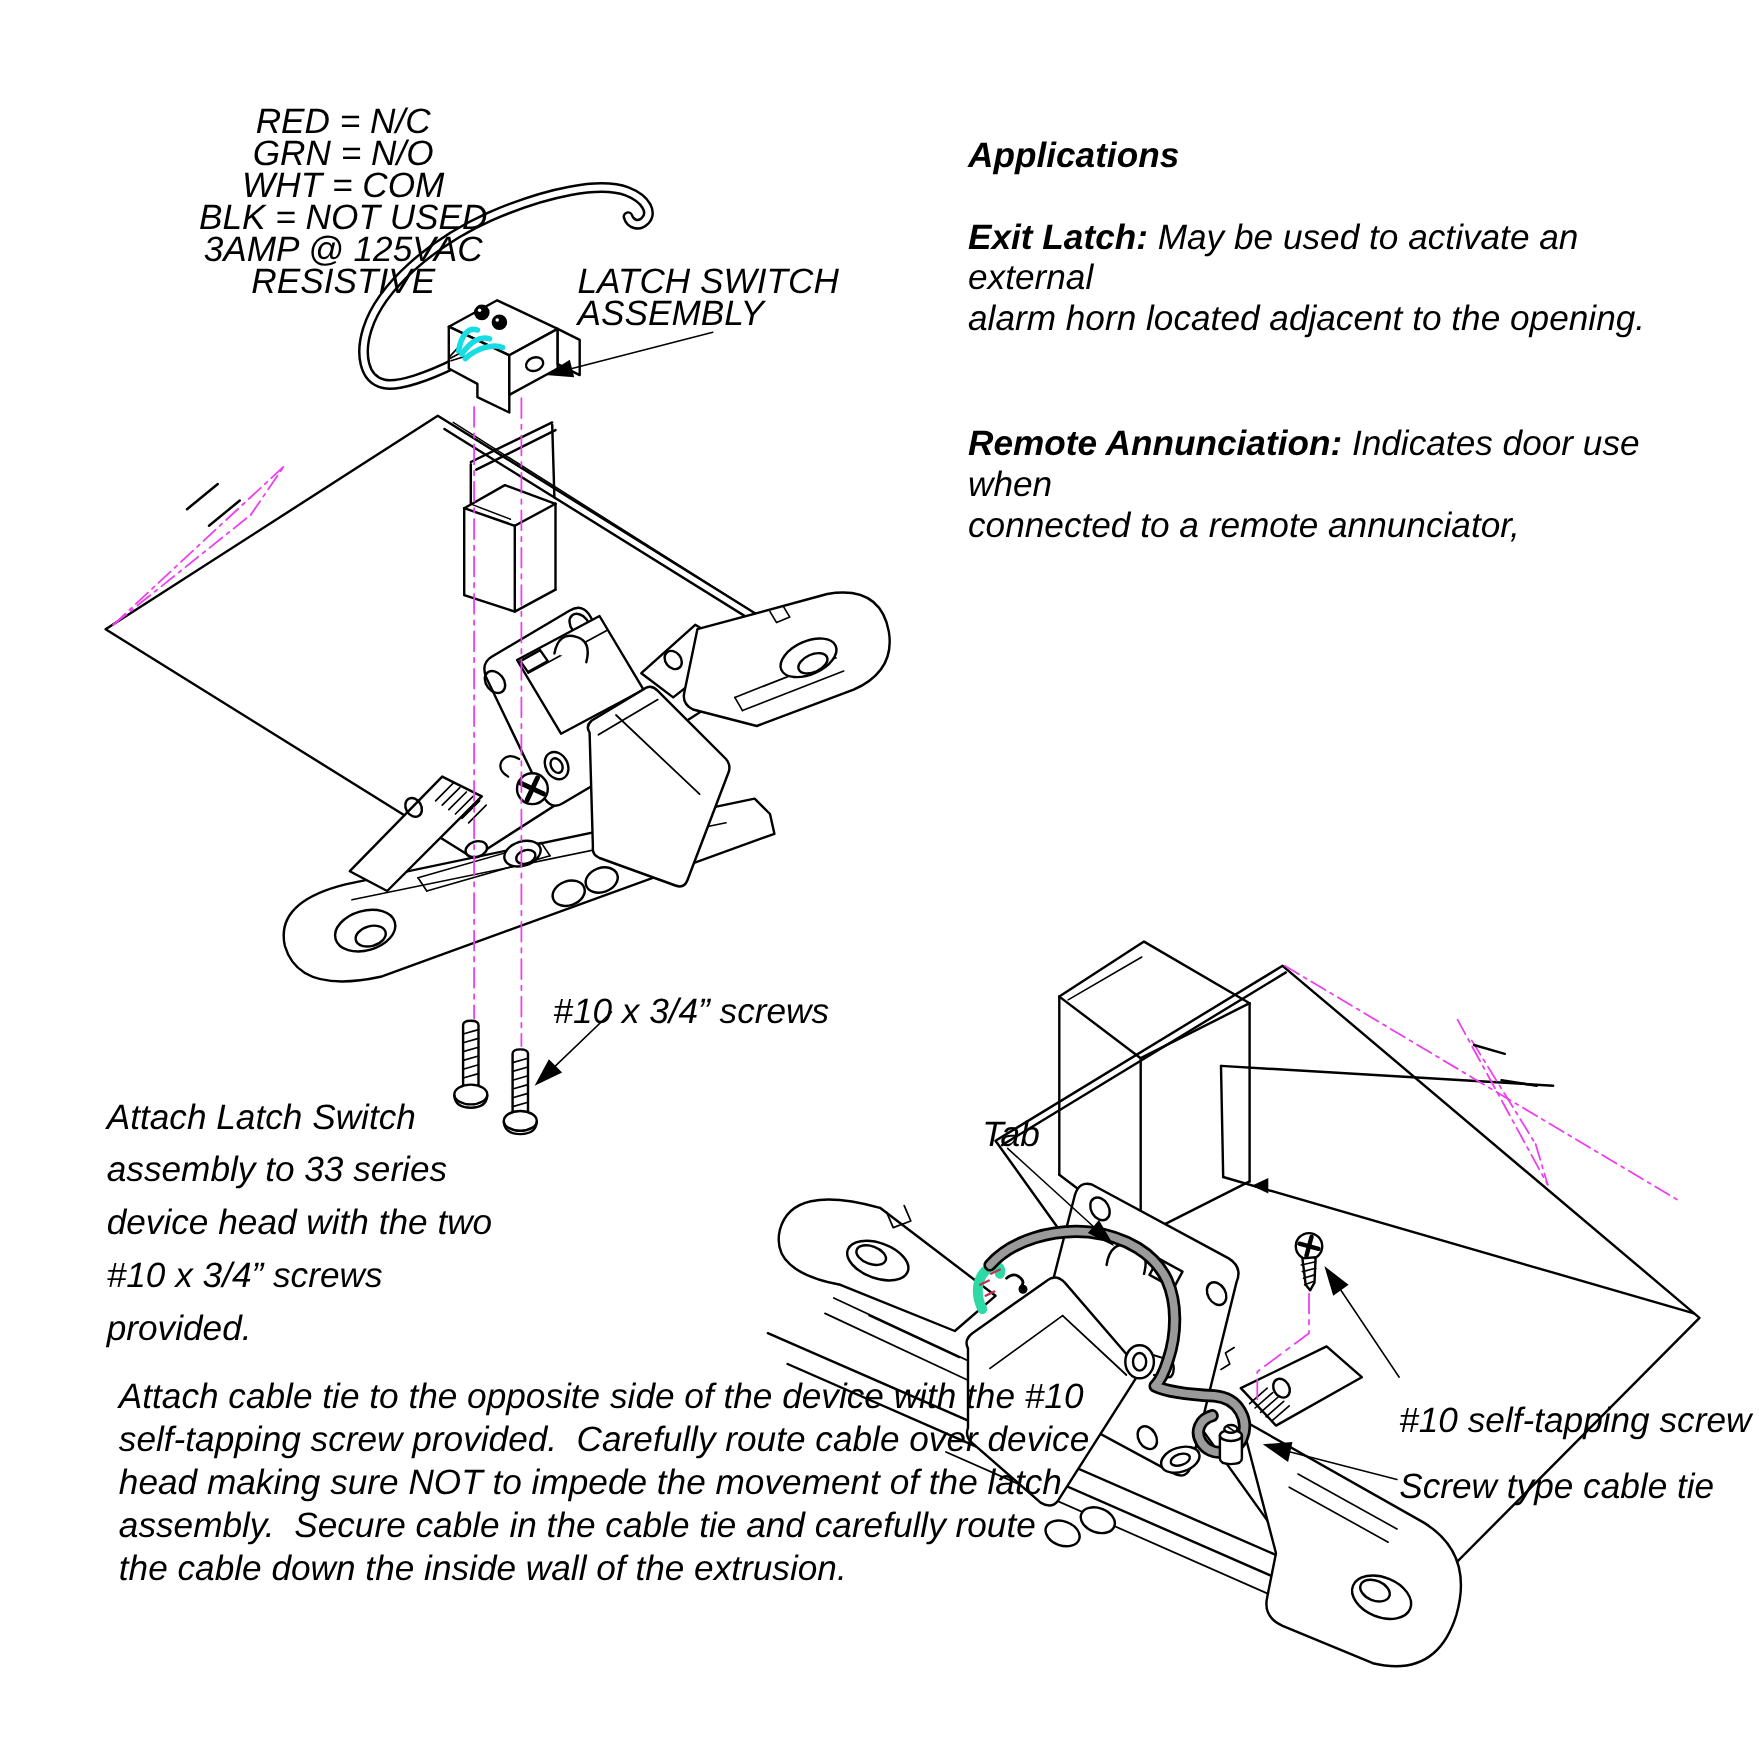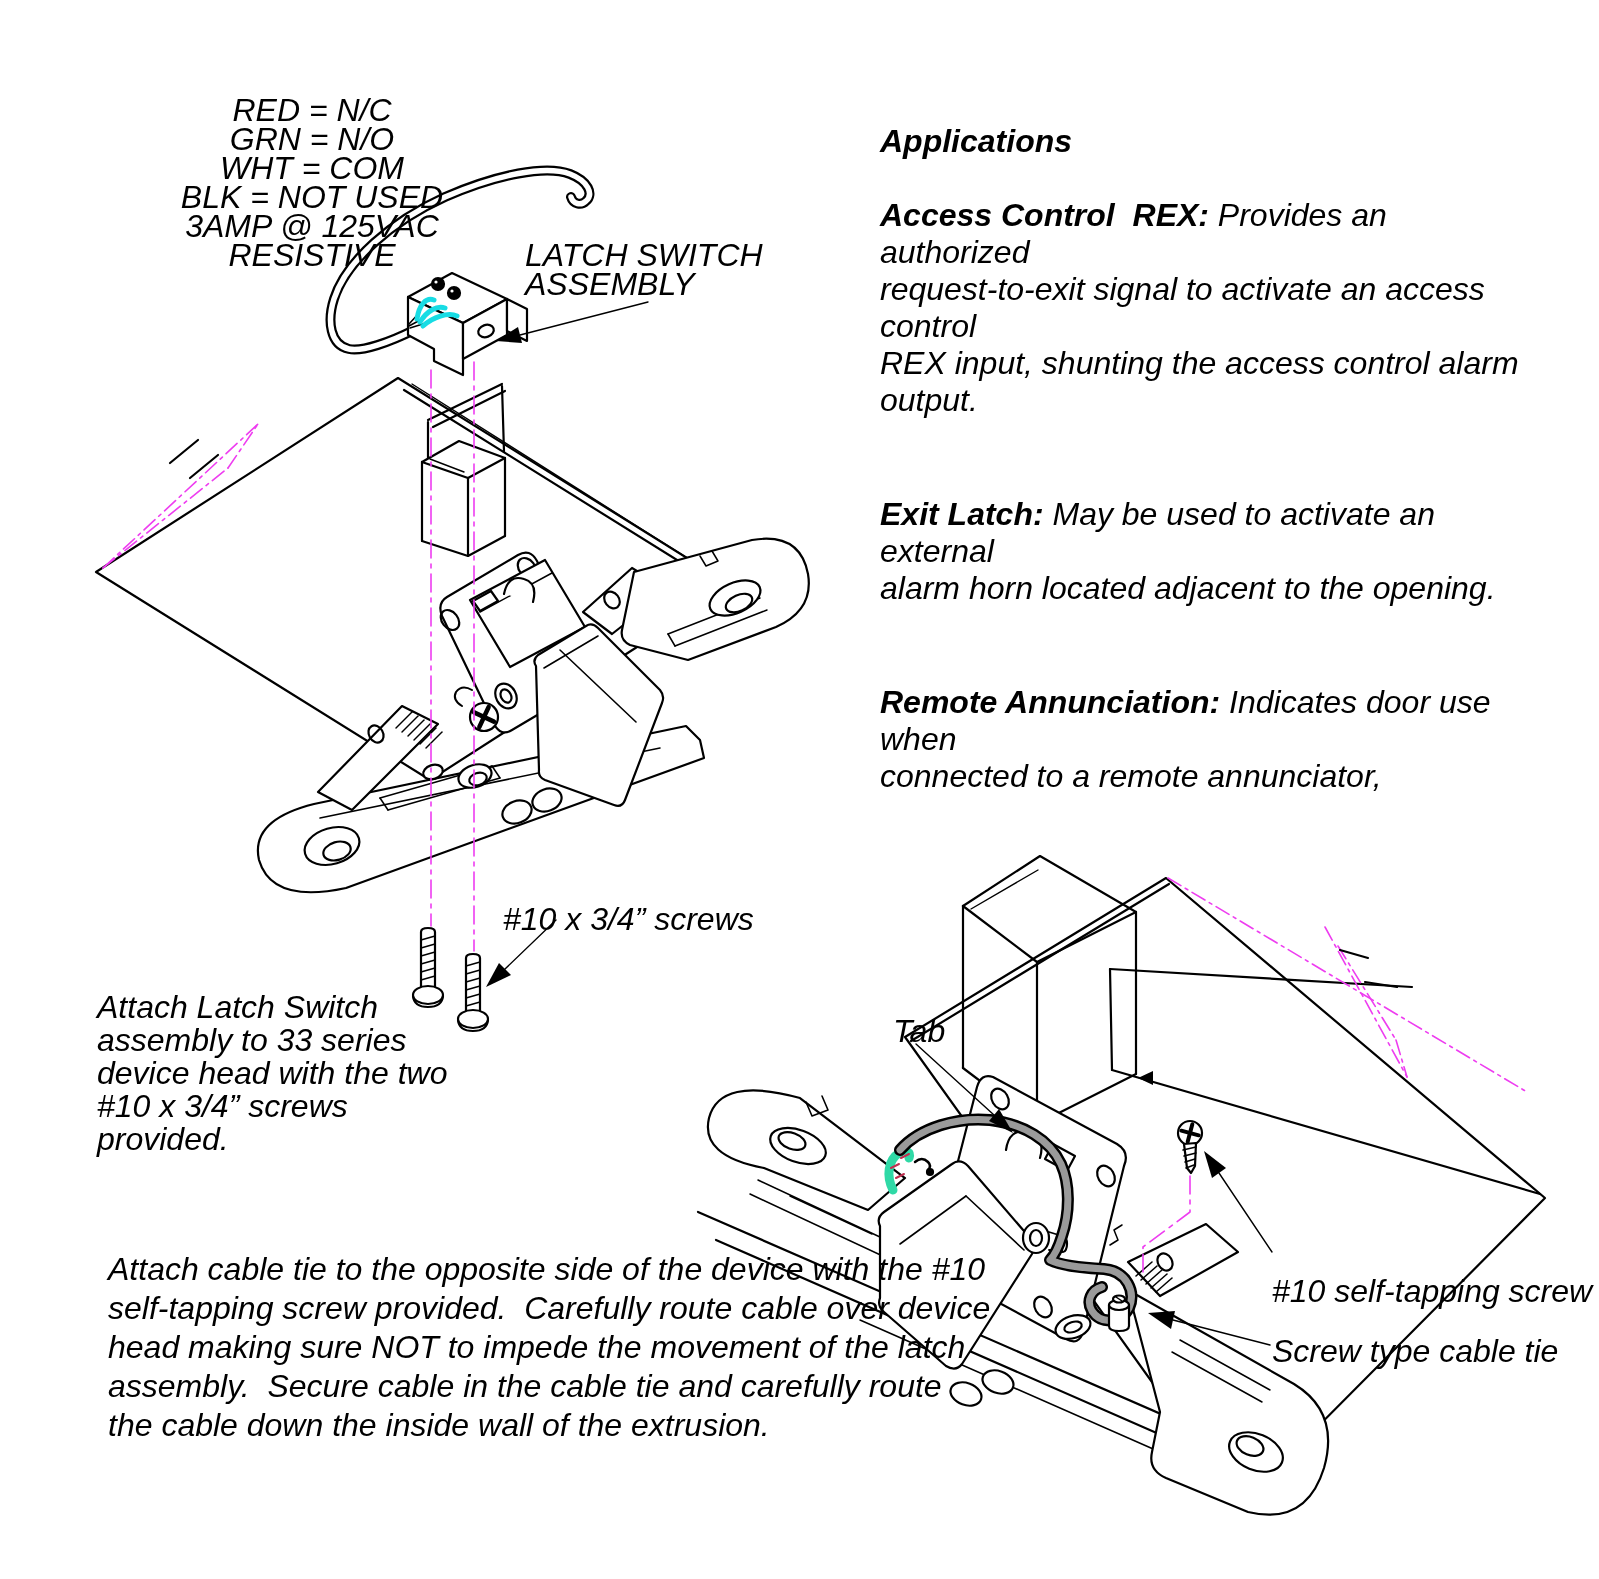--- a/index.html
+++ b/index.html
@@ -10,21 +10,21 @@
   #art{position:absolute;left:0;top:0;}
   .t{position:absolute;white-space:pre-line;font-size:32px;line-height:37px;font-style:italic;}
   #legend{left:161px;top:96px;width:302px;text-align:center;line-height:29px;}
   #latch-label{left:525px;top:241px;line-height:29px;}
   #apps{left:880px;top:86px;width:655px;}
   #apps p{margin:0 0 40px 0;white-space:normal;}
   #apps .apptitle{margin:0;font-weight:bold;white-space:pre-line;}
   #apps b{white-space:pre-line;}
   #apps span{white-space:pre-line;}
   #screws-label{left:503px;top:901px;}
-  #caption-top{left:97px;top:991px;line-height:33px;}
+  #caption-top{left:97px;top:991px;line-height:48px;}
   #caption-bottom{left:108px;top:1250px;line-height:39px;}
   #tab-label{left:893px;top:1013px;}
   #screw2-label{left:1272px;top:1246px;margin-top:27px;}
   #tie-label{left:1272px;top:1333px;}
 </style>
 </head>
 <body>
 
 <svg id="art" width="1599" height="1579" viewBox="0 0 1599 1579">
 
@@ -328,24 +328,20 @@
 WHT = COM
 BLK = NOT USED
 3AMP @ 125VAC
 RESISTIVE</div>
 
 <div class="t" id="latch-label">LATCH SWITCH
 ASSEMBLY</div>
 
 <div class="t" id="apps">
   <p class="apptitle">Applications</p>
-  <p><b>Access Control&nbsp; REX:</b><span> Provides an authorized
-request-to-exit signal to activate an access control
-REX input, shunting the access control alarm
-output.</span></p>
   <p><b>Exit Latch:</b><span> May be used to activate an external
 alarm horn located adjacent to the opening.</span></p>
   <p><b>Remote Annunciation:</b><span> Indicates door use when
 connected to a remote annunciator,</span></p>
 </div>
 
 <div class="t" id="screws-label">#10 x 3/4” screws</div>
 
 <div class="t" id="caption-top">Attach Latch Switch
 assembly to 33 series

